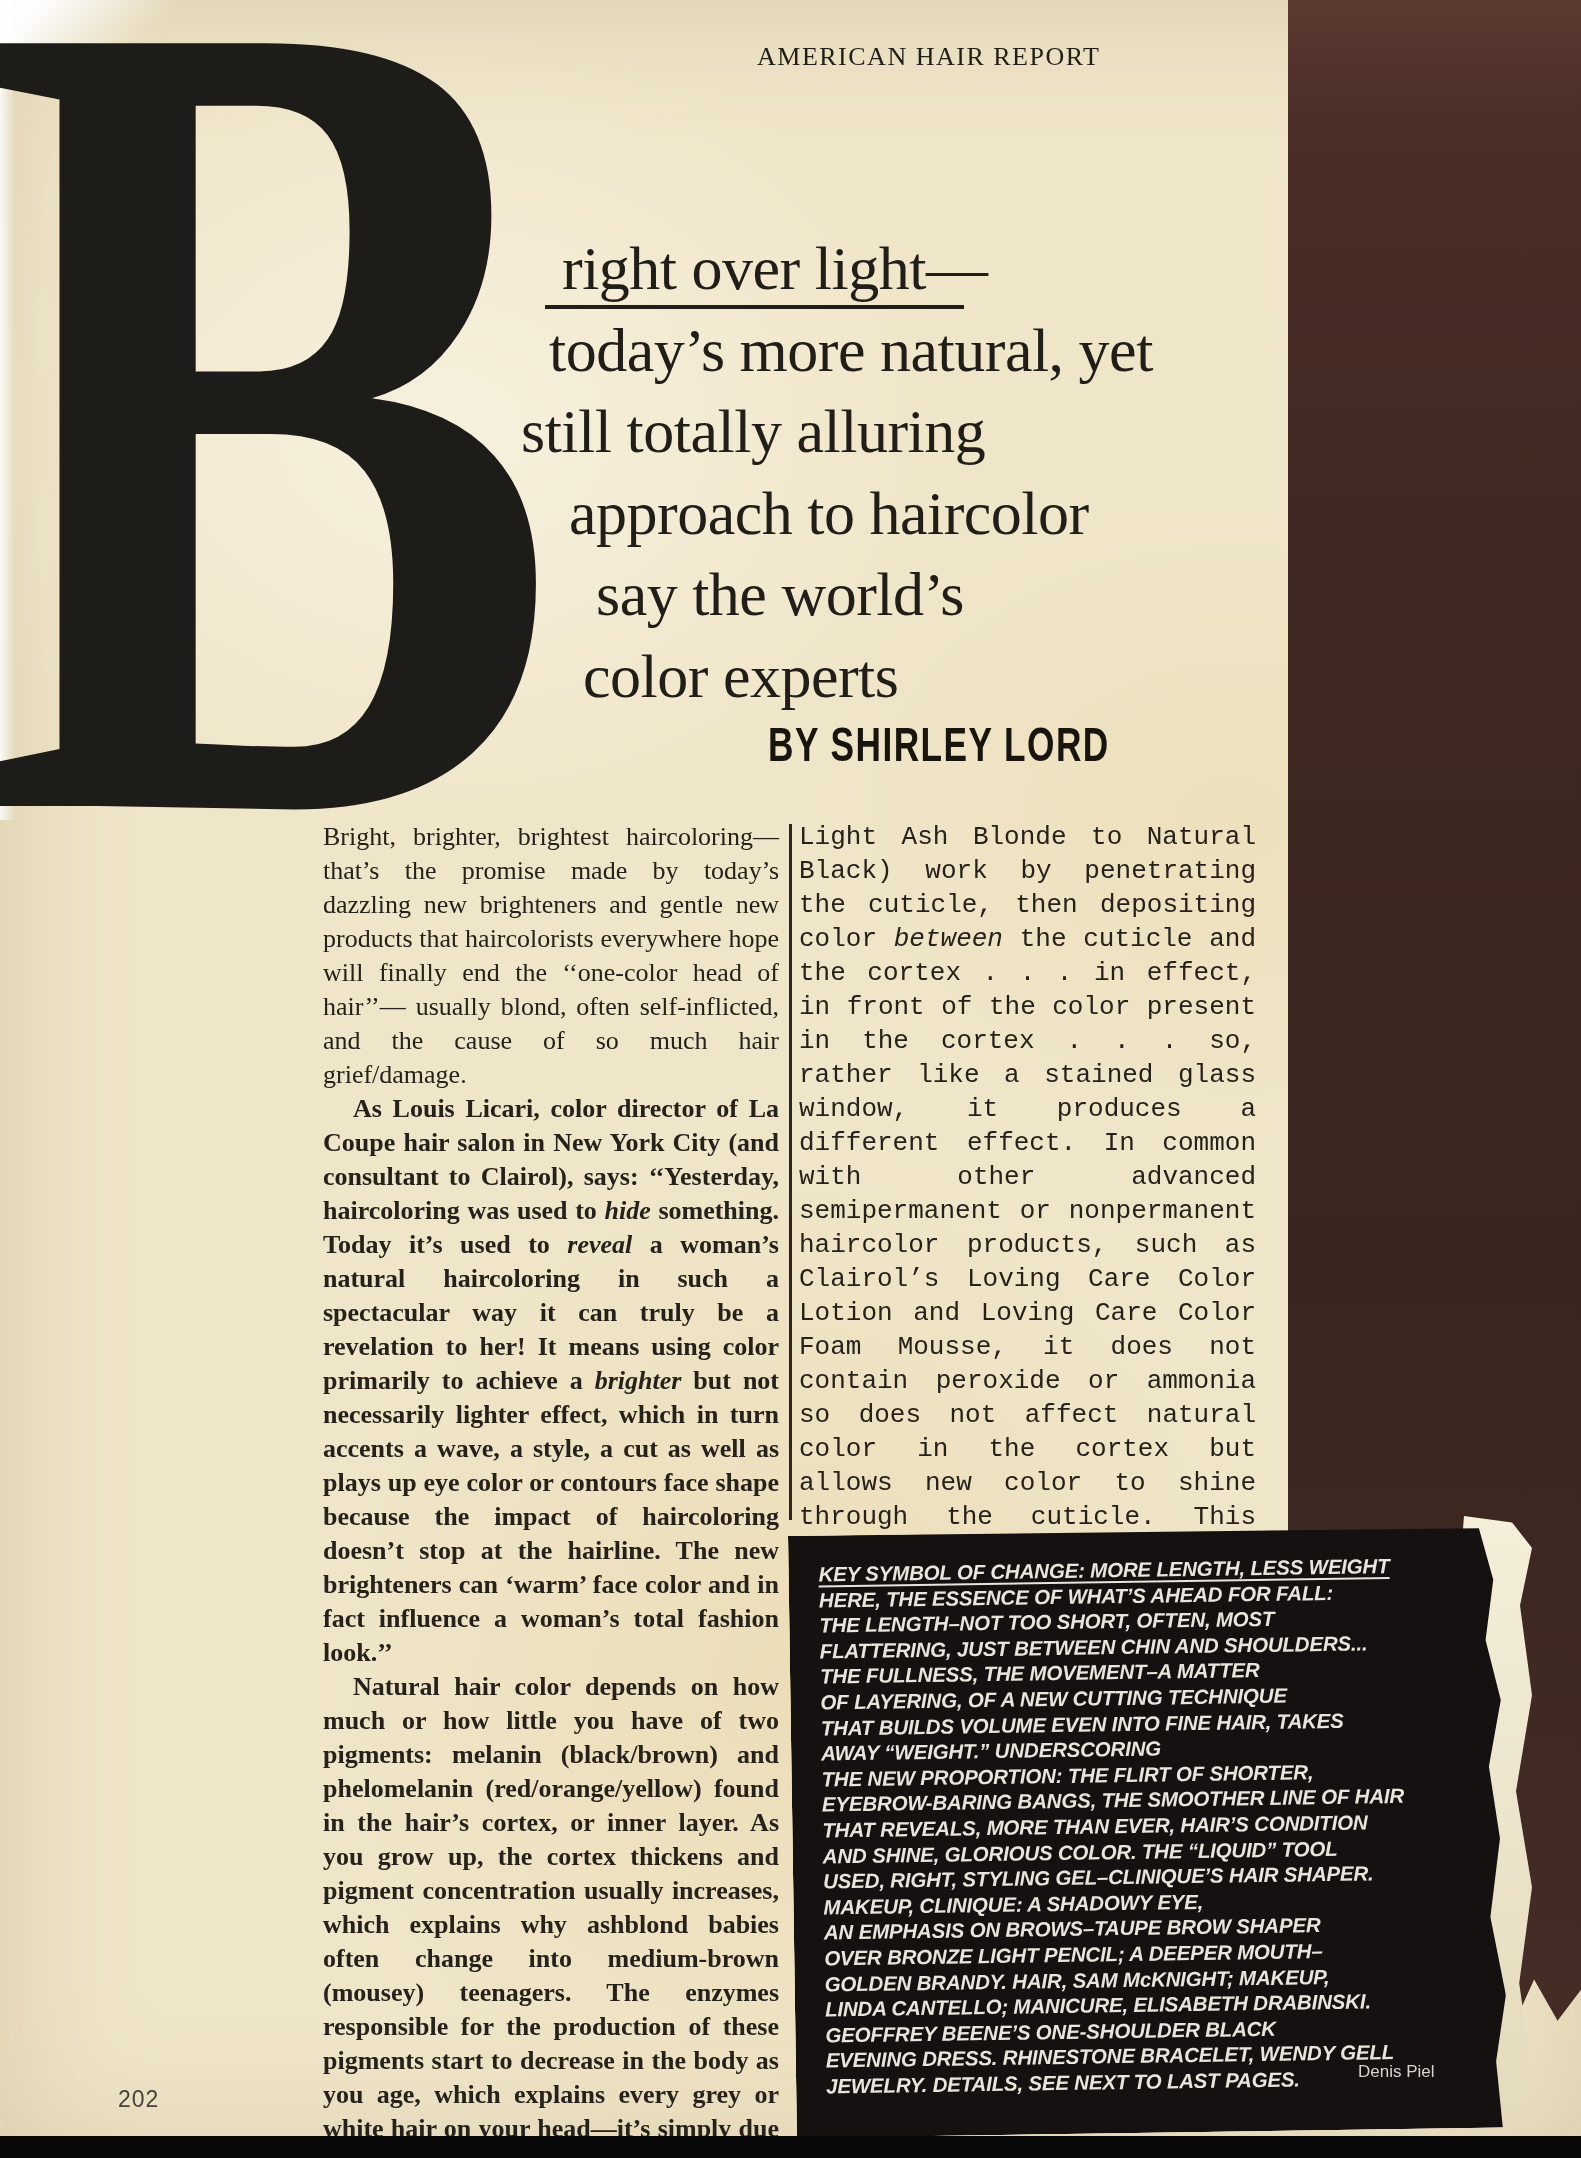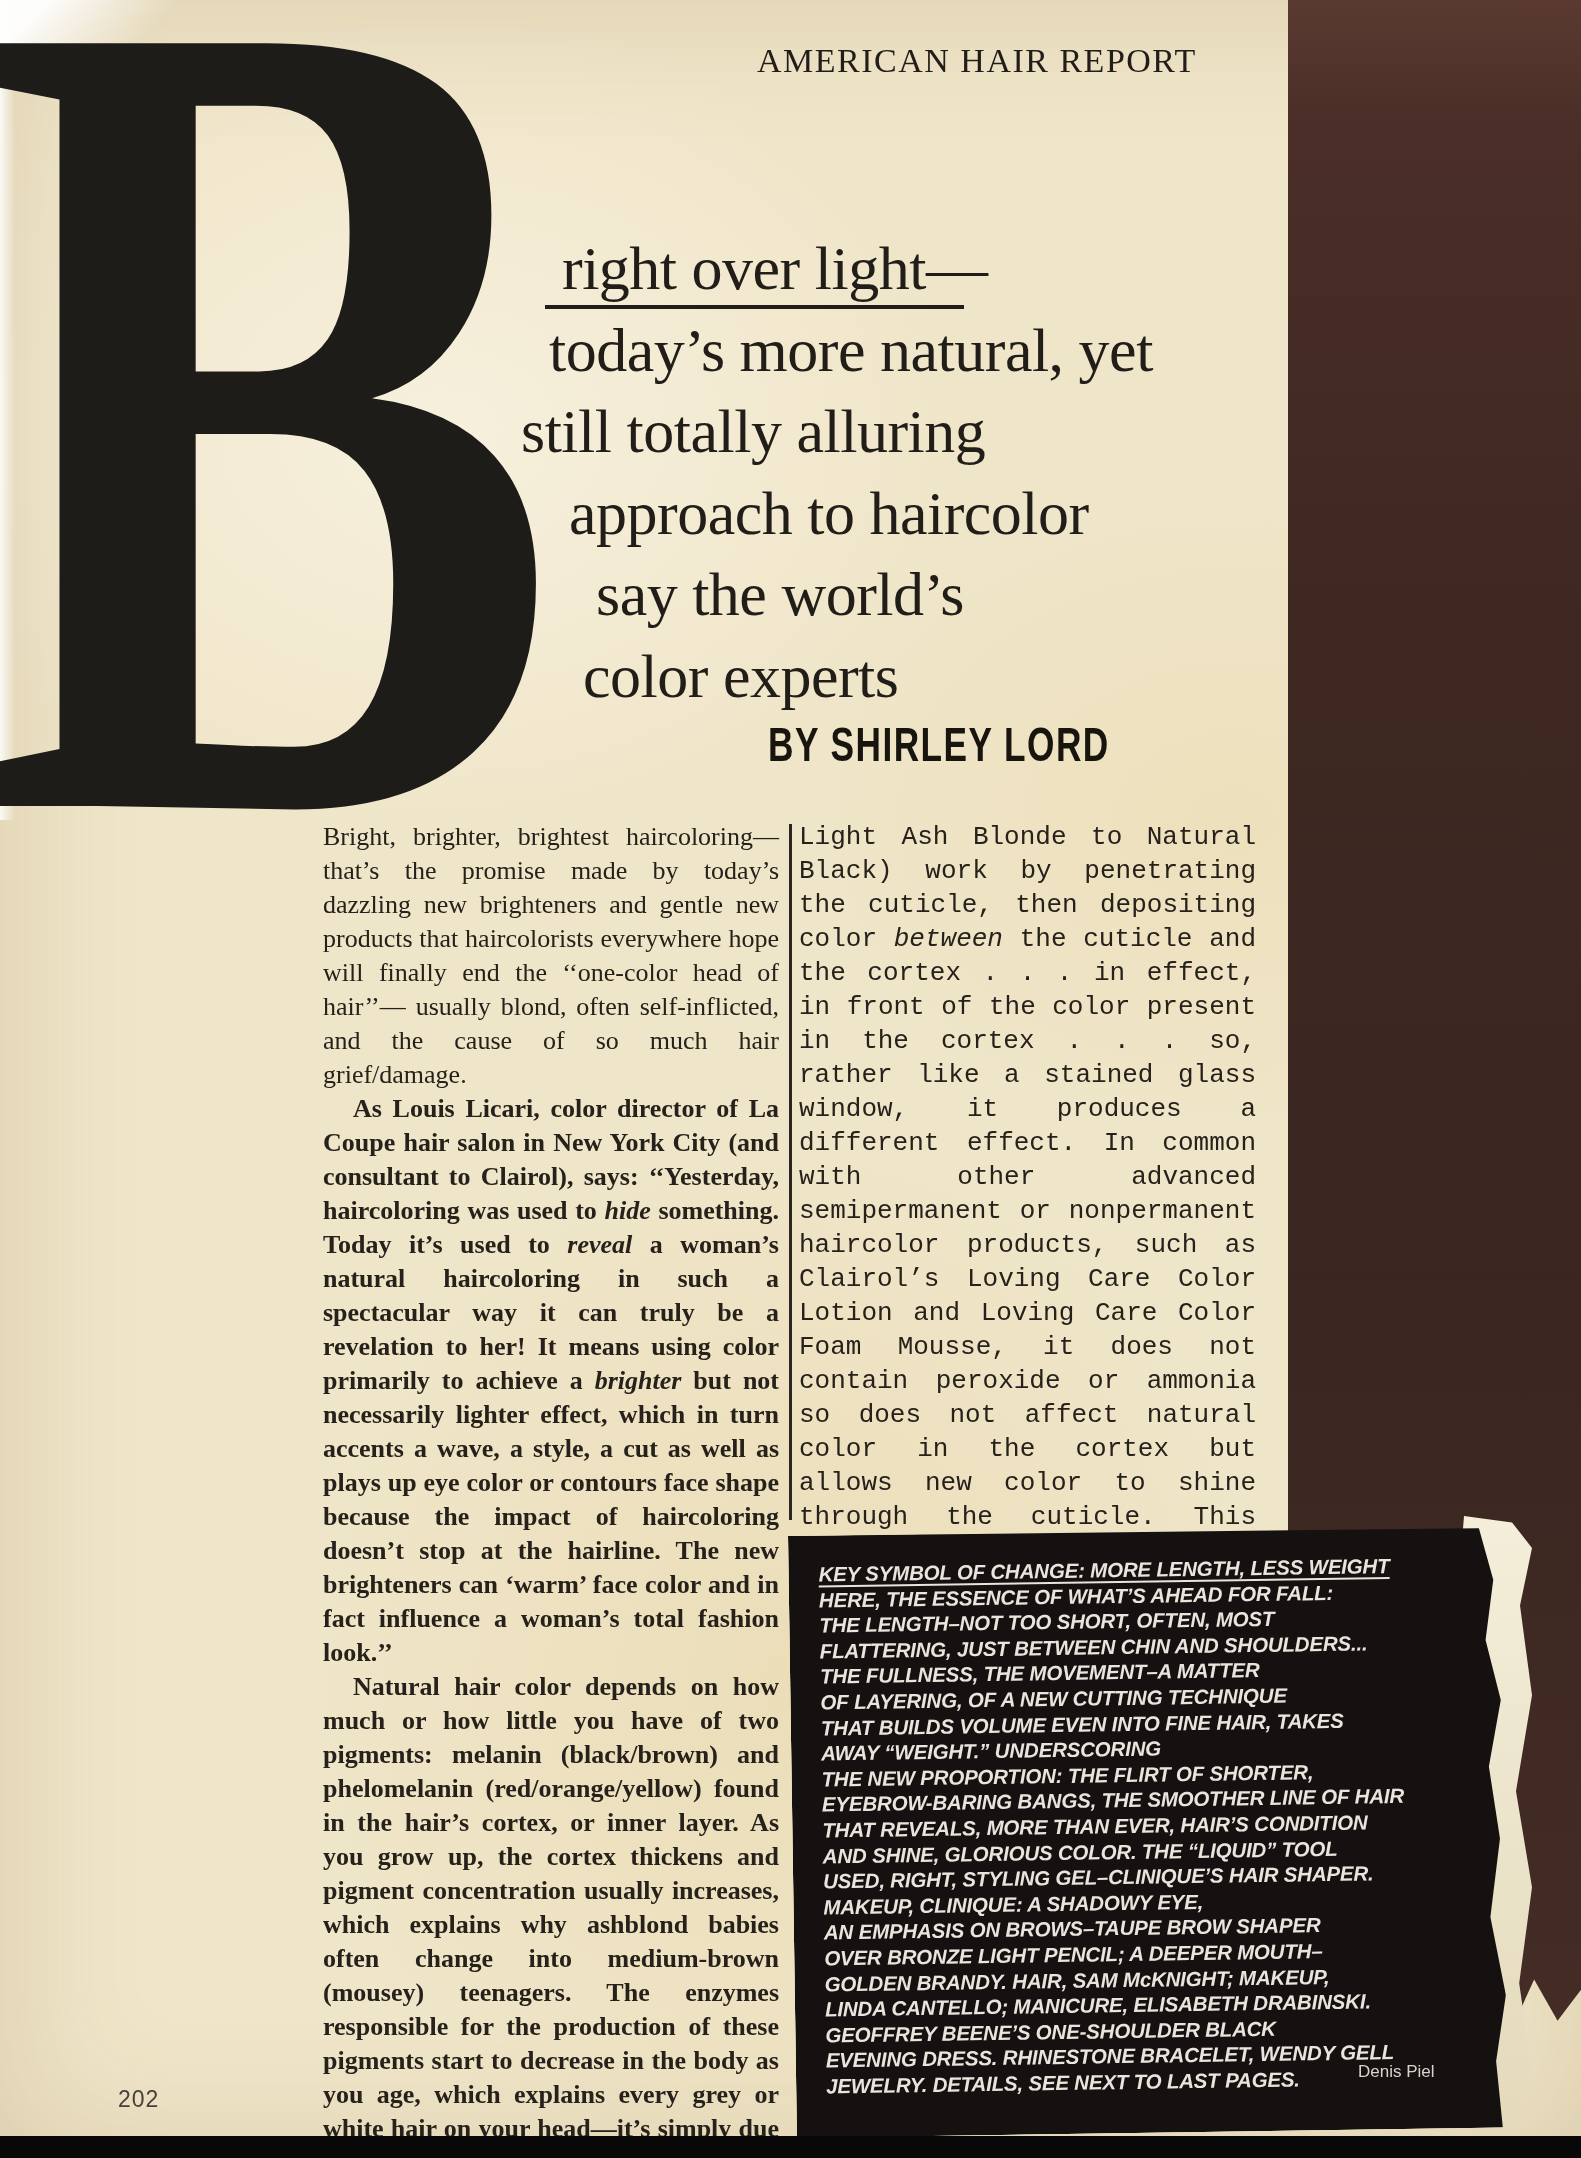--- a/index.html
+++ b/index.html
@@ -12,21 +12,21 @@
       radial-gradient(ellipse 600px 450px at 78% 38%, rgba(232,212,160,.30), transparent 70%),
       #efe5c8;
     box-shadow:inset 0 0 140px rgba(120,90,40,.18);
   }
   
   .corner-white{position:absolute;left:0;top:0;width:190px;height:52px;
     background:linear-gradient(135deg,rgba(255,255,255,.95) 20%,rgba(255,255,255,0) 75%);}
   .left-sliver{position:absolute;left:0;top:0;width:15px;height:820px;
     background:linear-gradient(90deg,rgba(255,255,255,.85),rgba(255,255,255,0));}
   
-  .header-title{position:absolute;left:757px;top:42px;font-size:34px;letter-spacing:1.5px;
+  .header-title{position:absolute;left:757px;top:42px;font-size:26px;letter-spacing:1.5px;
     color:#211d18;white-space:nowrap;}
   
   .dropcap-svg{position:absolute;left:0;top:0;z-index:2;}
   
   .headline{position:absolute;left:17px;top:228px;z-index:3;width:1320px;}
   .headline-line{font-size:62px;line-height:81.5px;letter-spacing:-0.5px;color:#211d18;white-space:nowrap;}
   .headline-line:nth-child(1){margin-left:545px;}
   .headline-line:nth-child(2){margin-left:532px;}
   .headline-line:nth-child(3){margin-left:504px;}
   .headline-line:nth-child(4){margin-left:552px;}

